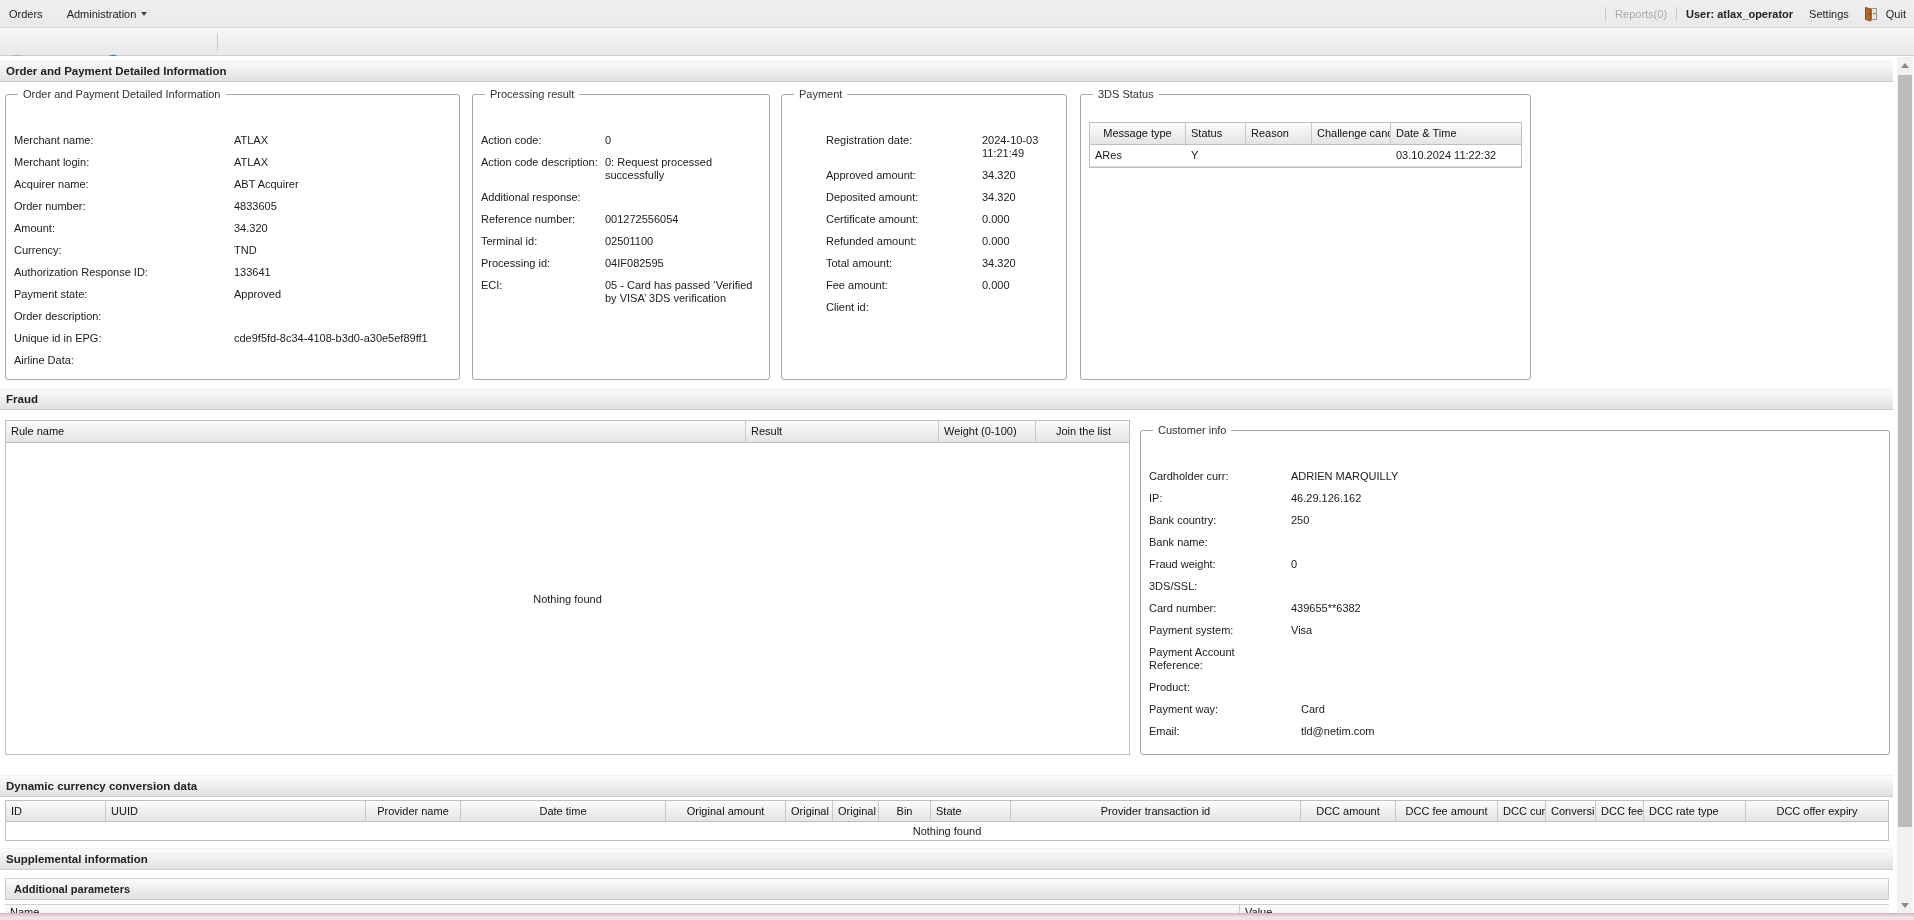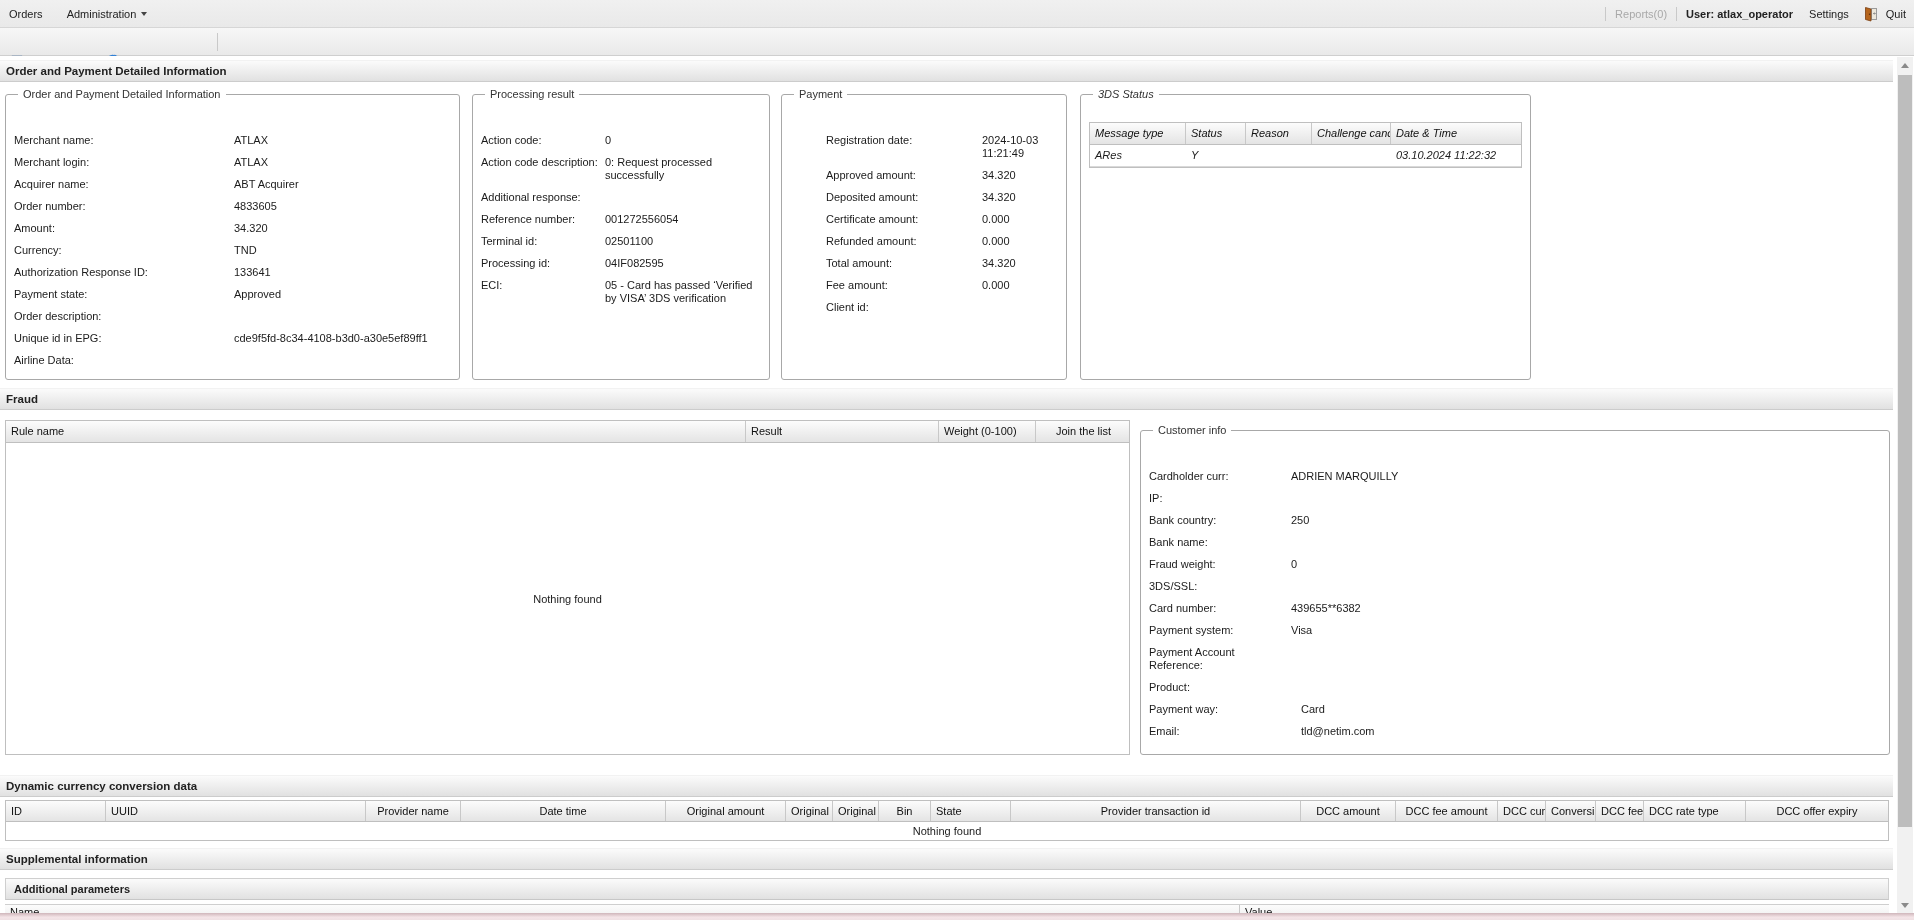--- a/index.html
+++ b/index.html
@@ -256,25 +256,25 @@
     <div class="frow">
         <div class="flabel">Fee amount:</div>
         <div class="fvalue">0.000</div>
       </div>
     <div class="frow">
         <div class="flabel">Client id:</div>
         <div class="fvalue"></div>
       </div>
   </fieldset>
 
-  <fieldset class="fs-tds" style="left:1080px; top:32px; width:448px; height:292px;font-style:italic;">
+  <fieldset class="fs-tds" style="left:1080px; top:32px; width:448px; height:292px;">
     <legend>3DS Status</legend>
     <div class="tds-table">
       <div class="thead">
-        <div class="th" style="width:96px;">Message type</div>
+        <div class="th" style="width:96px;text-align:center;">Message type</div>
         <div class="th" style="width:60px;">Status</div>
         <div class="th" style="width:66px;">Reason</div>
         <div class="th" style="width:79px;">Challenge cancel</div>
         <div class="th" style="width:132px;">Date &amp; Time</div>
       </div>
       <div class="tds-row">
         <div class="td" style="width:96px;">ARes</div>
         <div class="td" style="width:60px;">Y</div>
         <div class="td" style="width:66px;"></div>
         <div class="td" style="width:79px;"></div>
@@ -296,20 +296,21 @@
   </div>
 
   <fieldset class="fs-ci" style="left:1140px; top:368px; width:750px; height:331px;">
     <legend>Customer info</legend>
     <div class="frow">
         <div class="flabel">Cardholder curr:</div>
         <div class="fvalue">ADRIEN MARQUILLY</div>
       </div>
     <div class="frow">
         <div class="flabel">IP:</div>
+        <div class="fvalue">46.29.126.162</div>
       </div>
     <div class="frow">
         <div class="flabel">Bank country:</div>
         <div class="fvalue">250</div>
       </div>
     <div class="frow">
         <div class="flabel">Bank name:</div>
         <div class="fvalue"></div>
       </div>
     <div class="frow">

